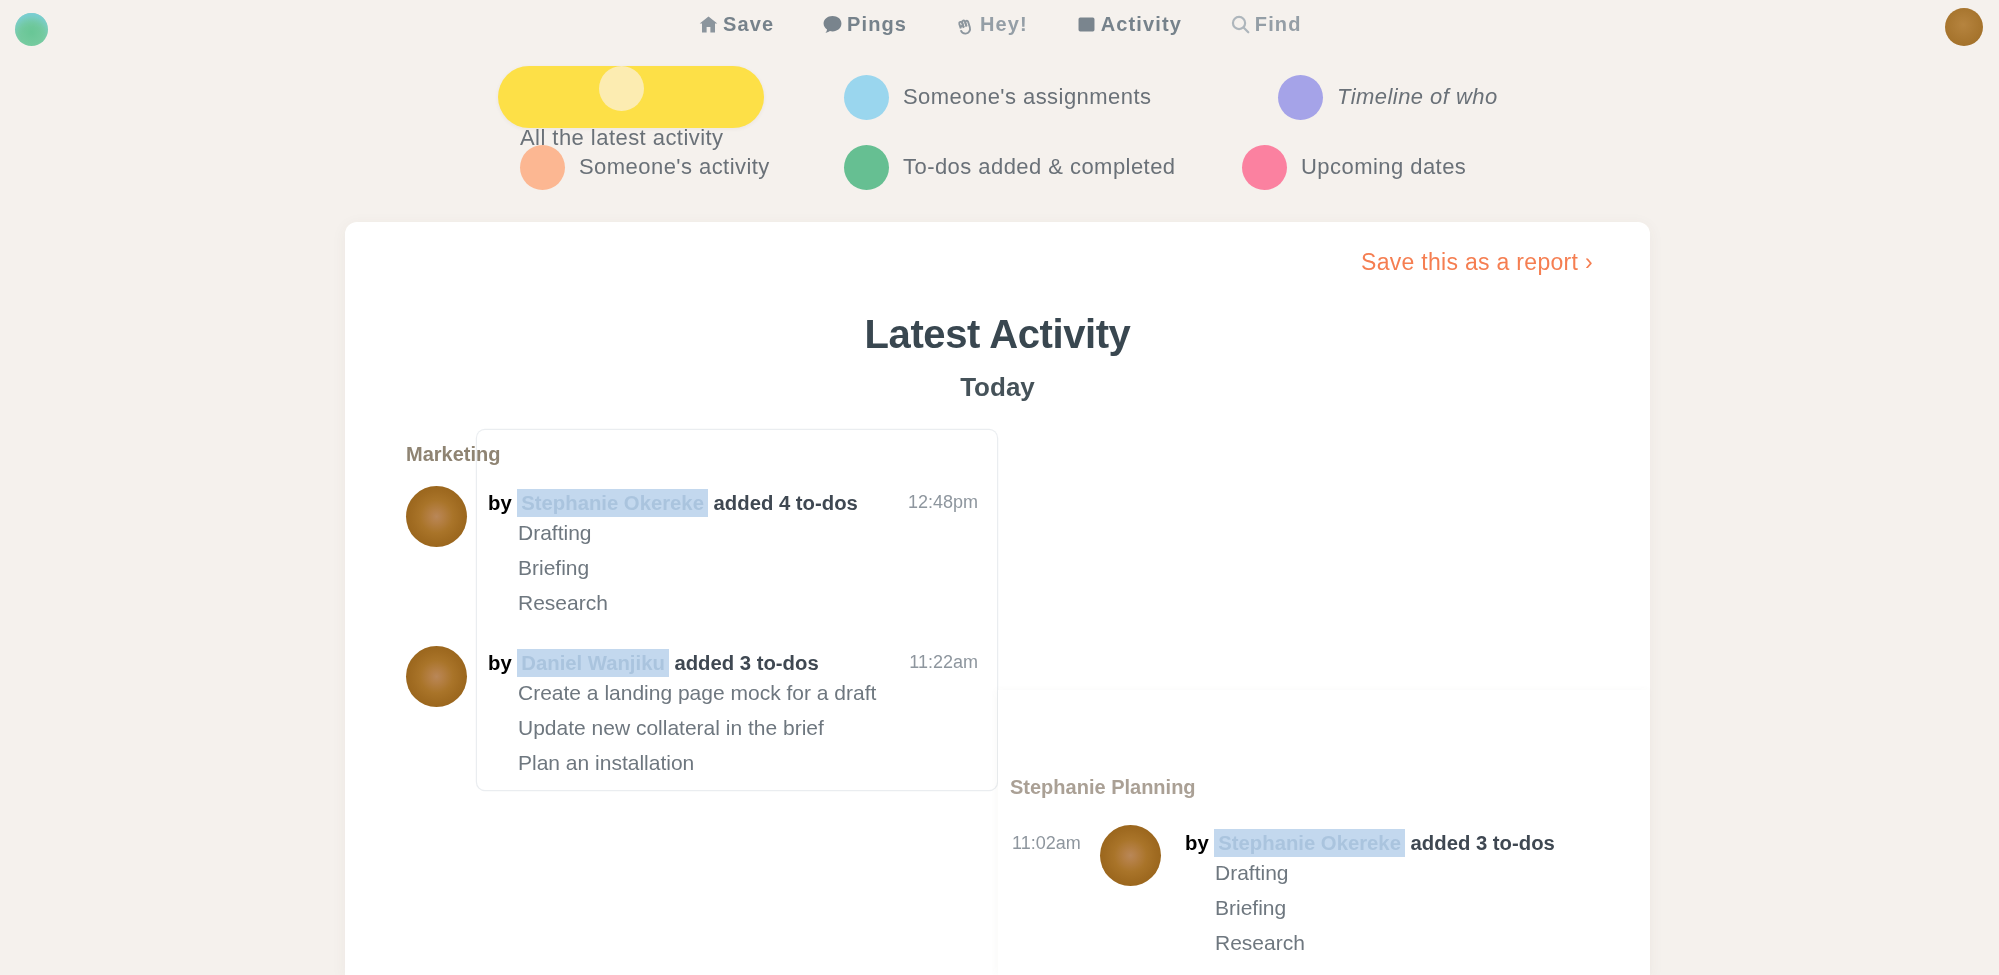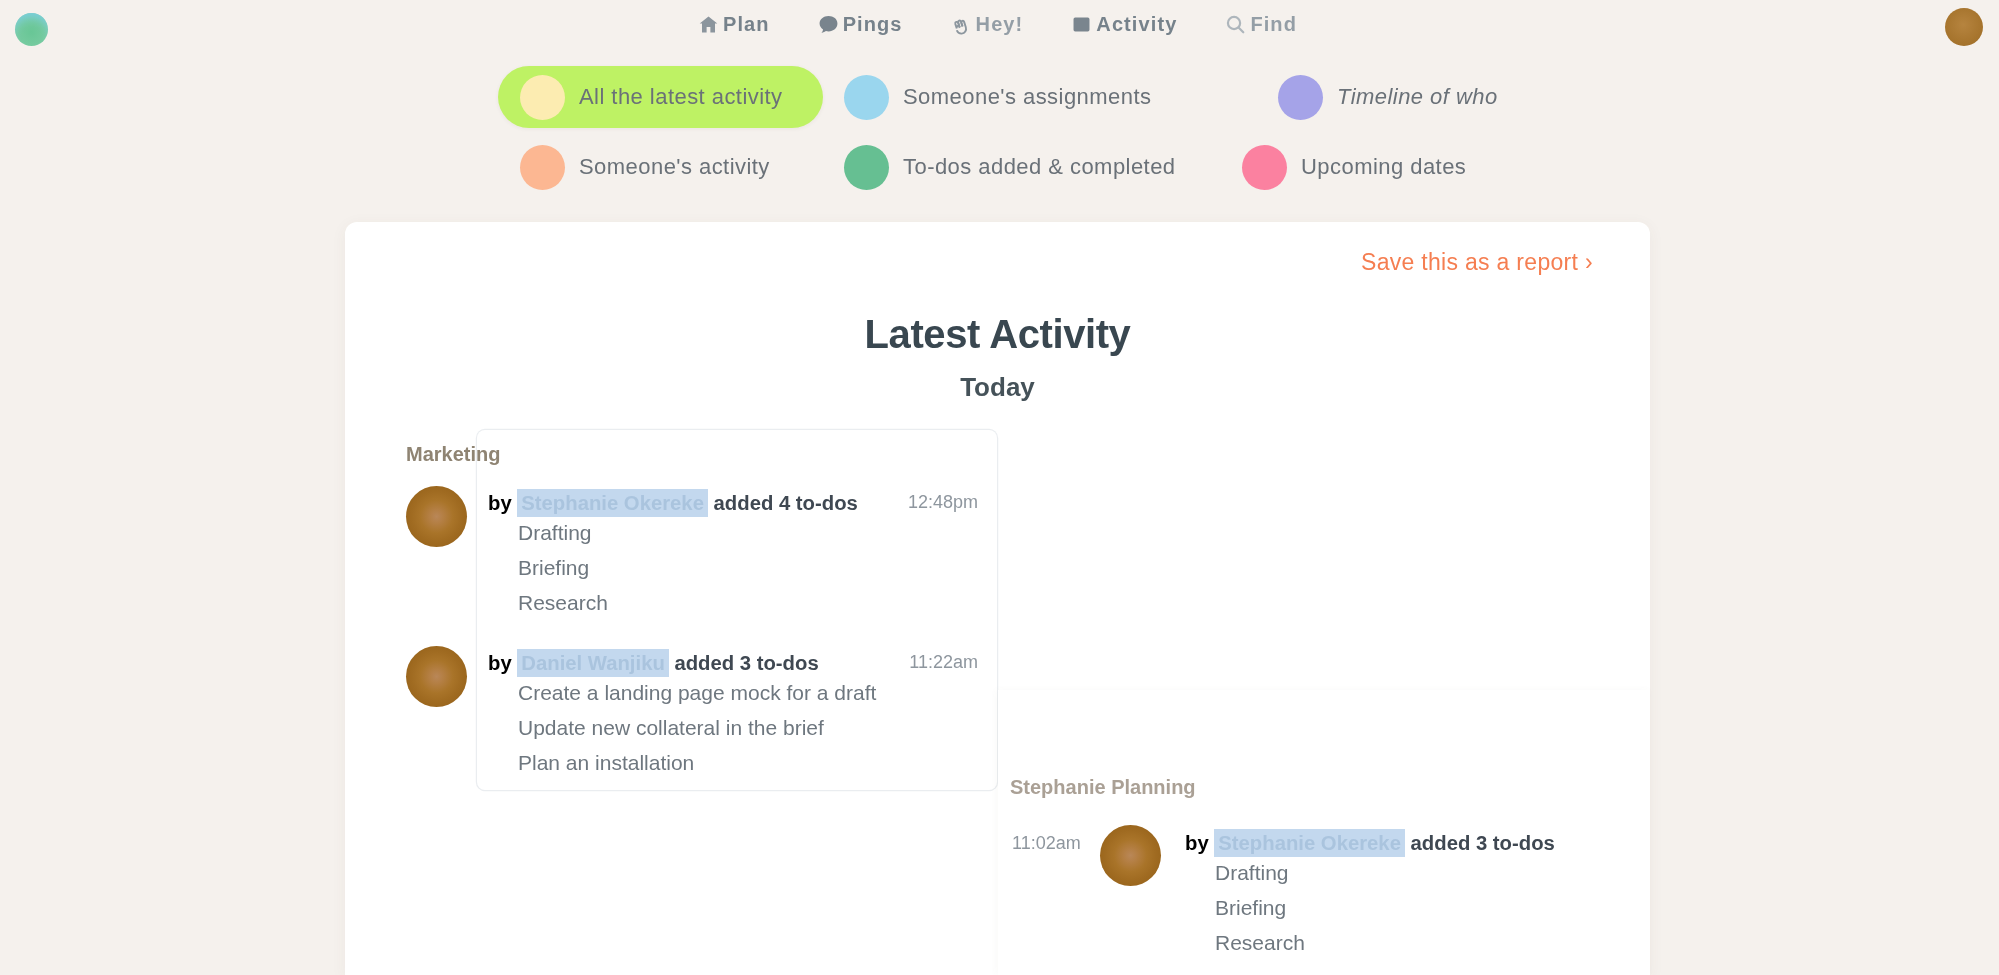--- a/index.html
+++ b/index.html
@@ -16,21 +16,21 @@
            font-size:20px;font-weight:700;color:#76828b;letter-spacing:1.1px;}
   .navitem + .navitem{margin-left:48px;}
   .navicon{width:21px;height:21px;display:block;flex:none;}
   .navicon svg{display:block;}
   .avatar-top{position:absolute;left:1945px;top:8px;width:38px;height:38px;border-radius:50%;
         background:radial-gradient(circle at 48% 44%, #b6843f 0%, #a7752e 60%, #9c6c28 100%);}
 
   
   .chipgrid{position:absolute;left:0;top:0;width:1999px;height:220px;}
   .chip{position:absolute;display:flex;align-items:center;gap:14px;padding:0 22px 0 22px;height:62px;border-radius:32px;width:max-content;}
-  .chip.active{background:#bef264;box-shadow:0 1px 4px rgba(60,40,20,.06);padding-right:40px;}
+  .chip.active{background:#fde047;box-shadow:0 1px 4px rgba(60,40,20,.06);padding-right:40px;flex-direction:column;}
   .dot{width:45px;height:45px;border-radius:50%;flex:none;}
   .chiplabel{font-size:22px;color:#6a7178;font-weight:400;white-space:nowrap;letter-spacing:.45px;}
 
   
   .card{position:absolute;left:345px;top:222px;width:1305px;height:753px;background:#fff;border-radius:12px 12px 0 0;
         box-shadow:0 3px 16px rgba(90,70,50,.055);overflow:hidden;}
   .savebtn{position:absolute;left:1361px;top:249px;font-size:23px;color:#f57e51;font-weight:400;letter-spacing:.3px;}
   .h1{position:absolute;left:345px;top:288px;width:1305px;text-align:center;font-size:40px;font-weight:700;color:#394750;letter-spacing:-.4px;margin-top:24px;}
   .h2{position:absolute;left:345px;top:372px;width:1305px;text-align:center;font-size:26px;font-weight:700;color:#455259;}
 
@@ -62,21 +62,21 @@
 <div class="logo"></div>
 <div class="avatar-top"></div>
 
 <nav class="topnav" id="topnav">
     <div class="navitem">
       <span class="navicon">
         <svg viewBox="0 0 20 20" width="21" height="21" fill="#8b959d">
           <path d="M10 2.4 1.6 9.1h2.2v8.4h4.4v-5.1h3.6v5.1h4.4V9.1h2.2z"></path>
         </svg>
       </span>
-      <span>Plan</span>
+      <span>Save</span>
     </div>
     <div class="navitem">
       <span class="navicon">
         <svg viewBox="0 0 20 20" width="21" height="21" fill="#79848d">
           <path d="M10 2C5.3 2 1.5 5.2 1.5 9.1c0 2.3 1.3 4.3 3.3 5.6-.1 1-.6 2.3-1.6 3.3 1.9-.2 3.4-1 4.4-1.7.7.2 1.5.3 2.4.3 4.7 0 8.5-3.2 8.5-7.5S14.7 2 10 2z"></path>
         </svg>
       </span>
       <span>Pings</span>
     </div>
     <div class="navitem" style="color: rgb(148, 158, 166);">

